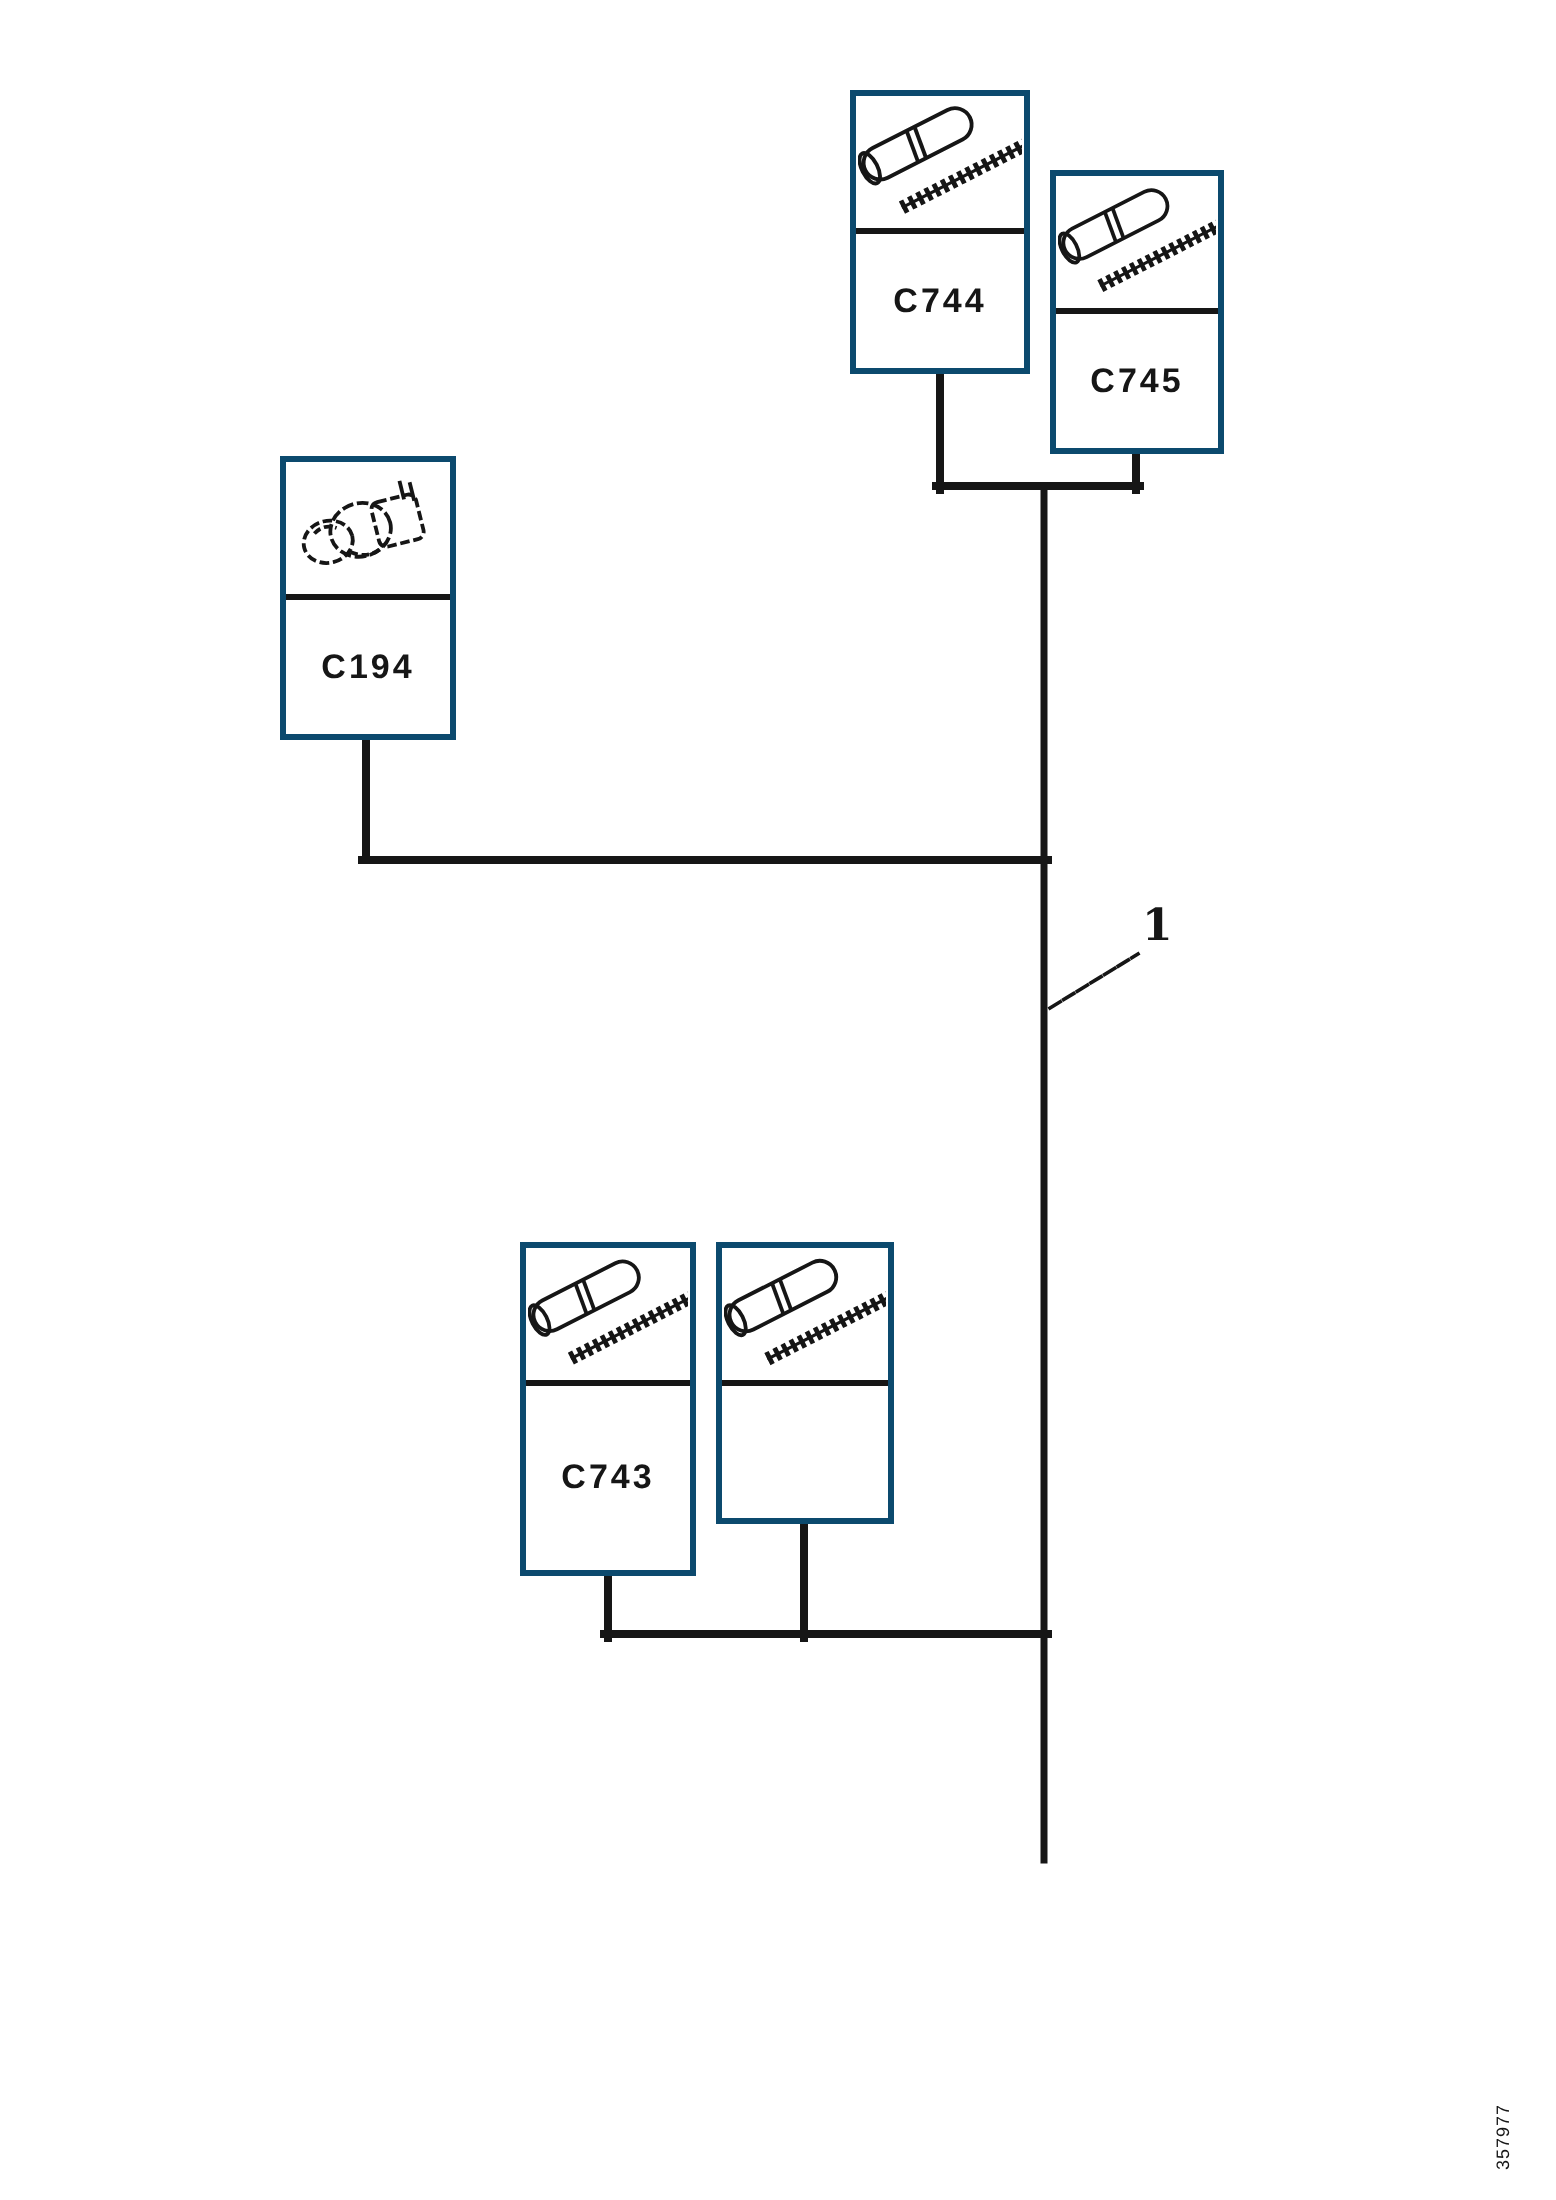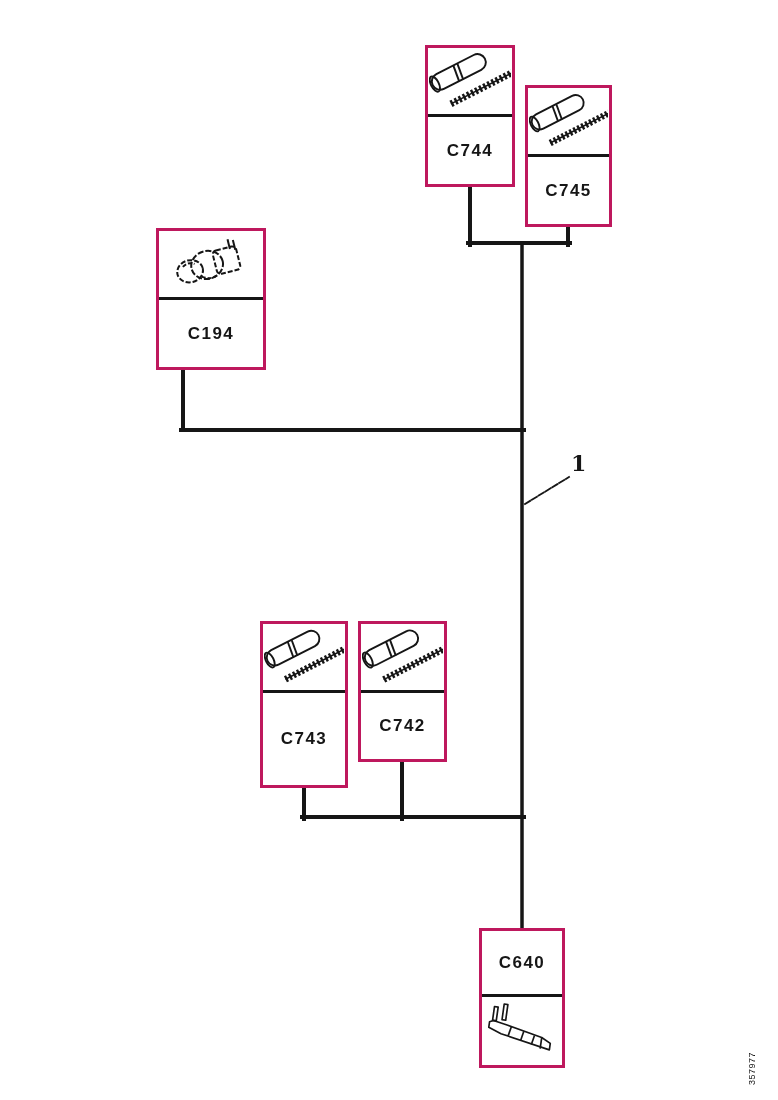--- a/index.html
+++ b/index.html
@@ -13,21 +13,21 @@
     overflow: hidden;
   }
   #lines-overlay {
     position: absolute;
     left: 0; top: 0;
     width: 778px; height: 1100px;
     pointer-events: none;
   }
   .cbox {
     position: absolute;
-    border: 3px solid #be185d;
+    border: 3px solid #0c4a6e;
     background: #ffffff;
     display: flex;
     flex-direction: column;
   }
   .cbox .cell { position: relative; overflow: hidden; background: #ffffff; }
   .cbox .art {
     flex: 0 0 69px;
     border-bottom: 3px solid #161616;
     display: flex; align-items: center; justify-content: center;
     padding: 1px;
@@ -146,21 +146,21 @@
 
   <div class="cbox" style="left:525px; top:45px; width:87px; height:142px;margin-top:40px;">
     <div class="cell art">
       <svg viewBox="0 0 84 64">
           <use href="#sym-splice"></use>
         </svg>
     </div>
     <div class="cell lbl">C745</div>
   </div>
 
-  <div class="cbox" style="left:140px; top:228px; width:110px; height:142px;margin-left:16px;">
+  <div class="cbox" style="left:140px; top:228px; width:88px; height:142px;">
     <div class="cell art">
       <svg viewBox="0 0 84 64">
           <use href="#sym-connector"></use>
         </svg>
     </div>
     <div class="cell lbl">C194</div>
   </div>
 
   <div class="cbox" style="left:260px; top:621px; width:88px; height:167px;">
     <div class="cell art">
@@ -170,29 +170,20 @@
     </div>
     <div class="cell lbl">C743</div>
   </div>
 
   <div class="cbox" style="left:358px; top:621px; width:89px; height:141px;">
     <div class="cell art">
       <svg viewBox="0 0 84 64">
           <use href="#sym-splice"></use>
         </svg>
     </div>
-    <div class="cell lbl">C742</div>
   </div>
 
-  <div class="cbox label-top" style="left:479px; top:928px; width:86px; height:140px;">
-    <div class="cell lbl">C640</div>
-    <div class="cell art">
-      <svg viewBox="0 0 84 64">
-          <use href="#sym-terminal"></use>
-        </svg>
-    </div>
-  </div>
 
   <div id="callout-1">1</div>
 
   <div id="artwork-number">357977</div>
 
 </div>
 
 </body></html>

